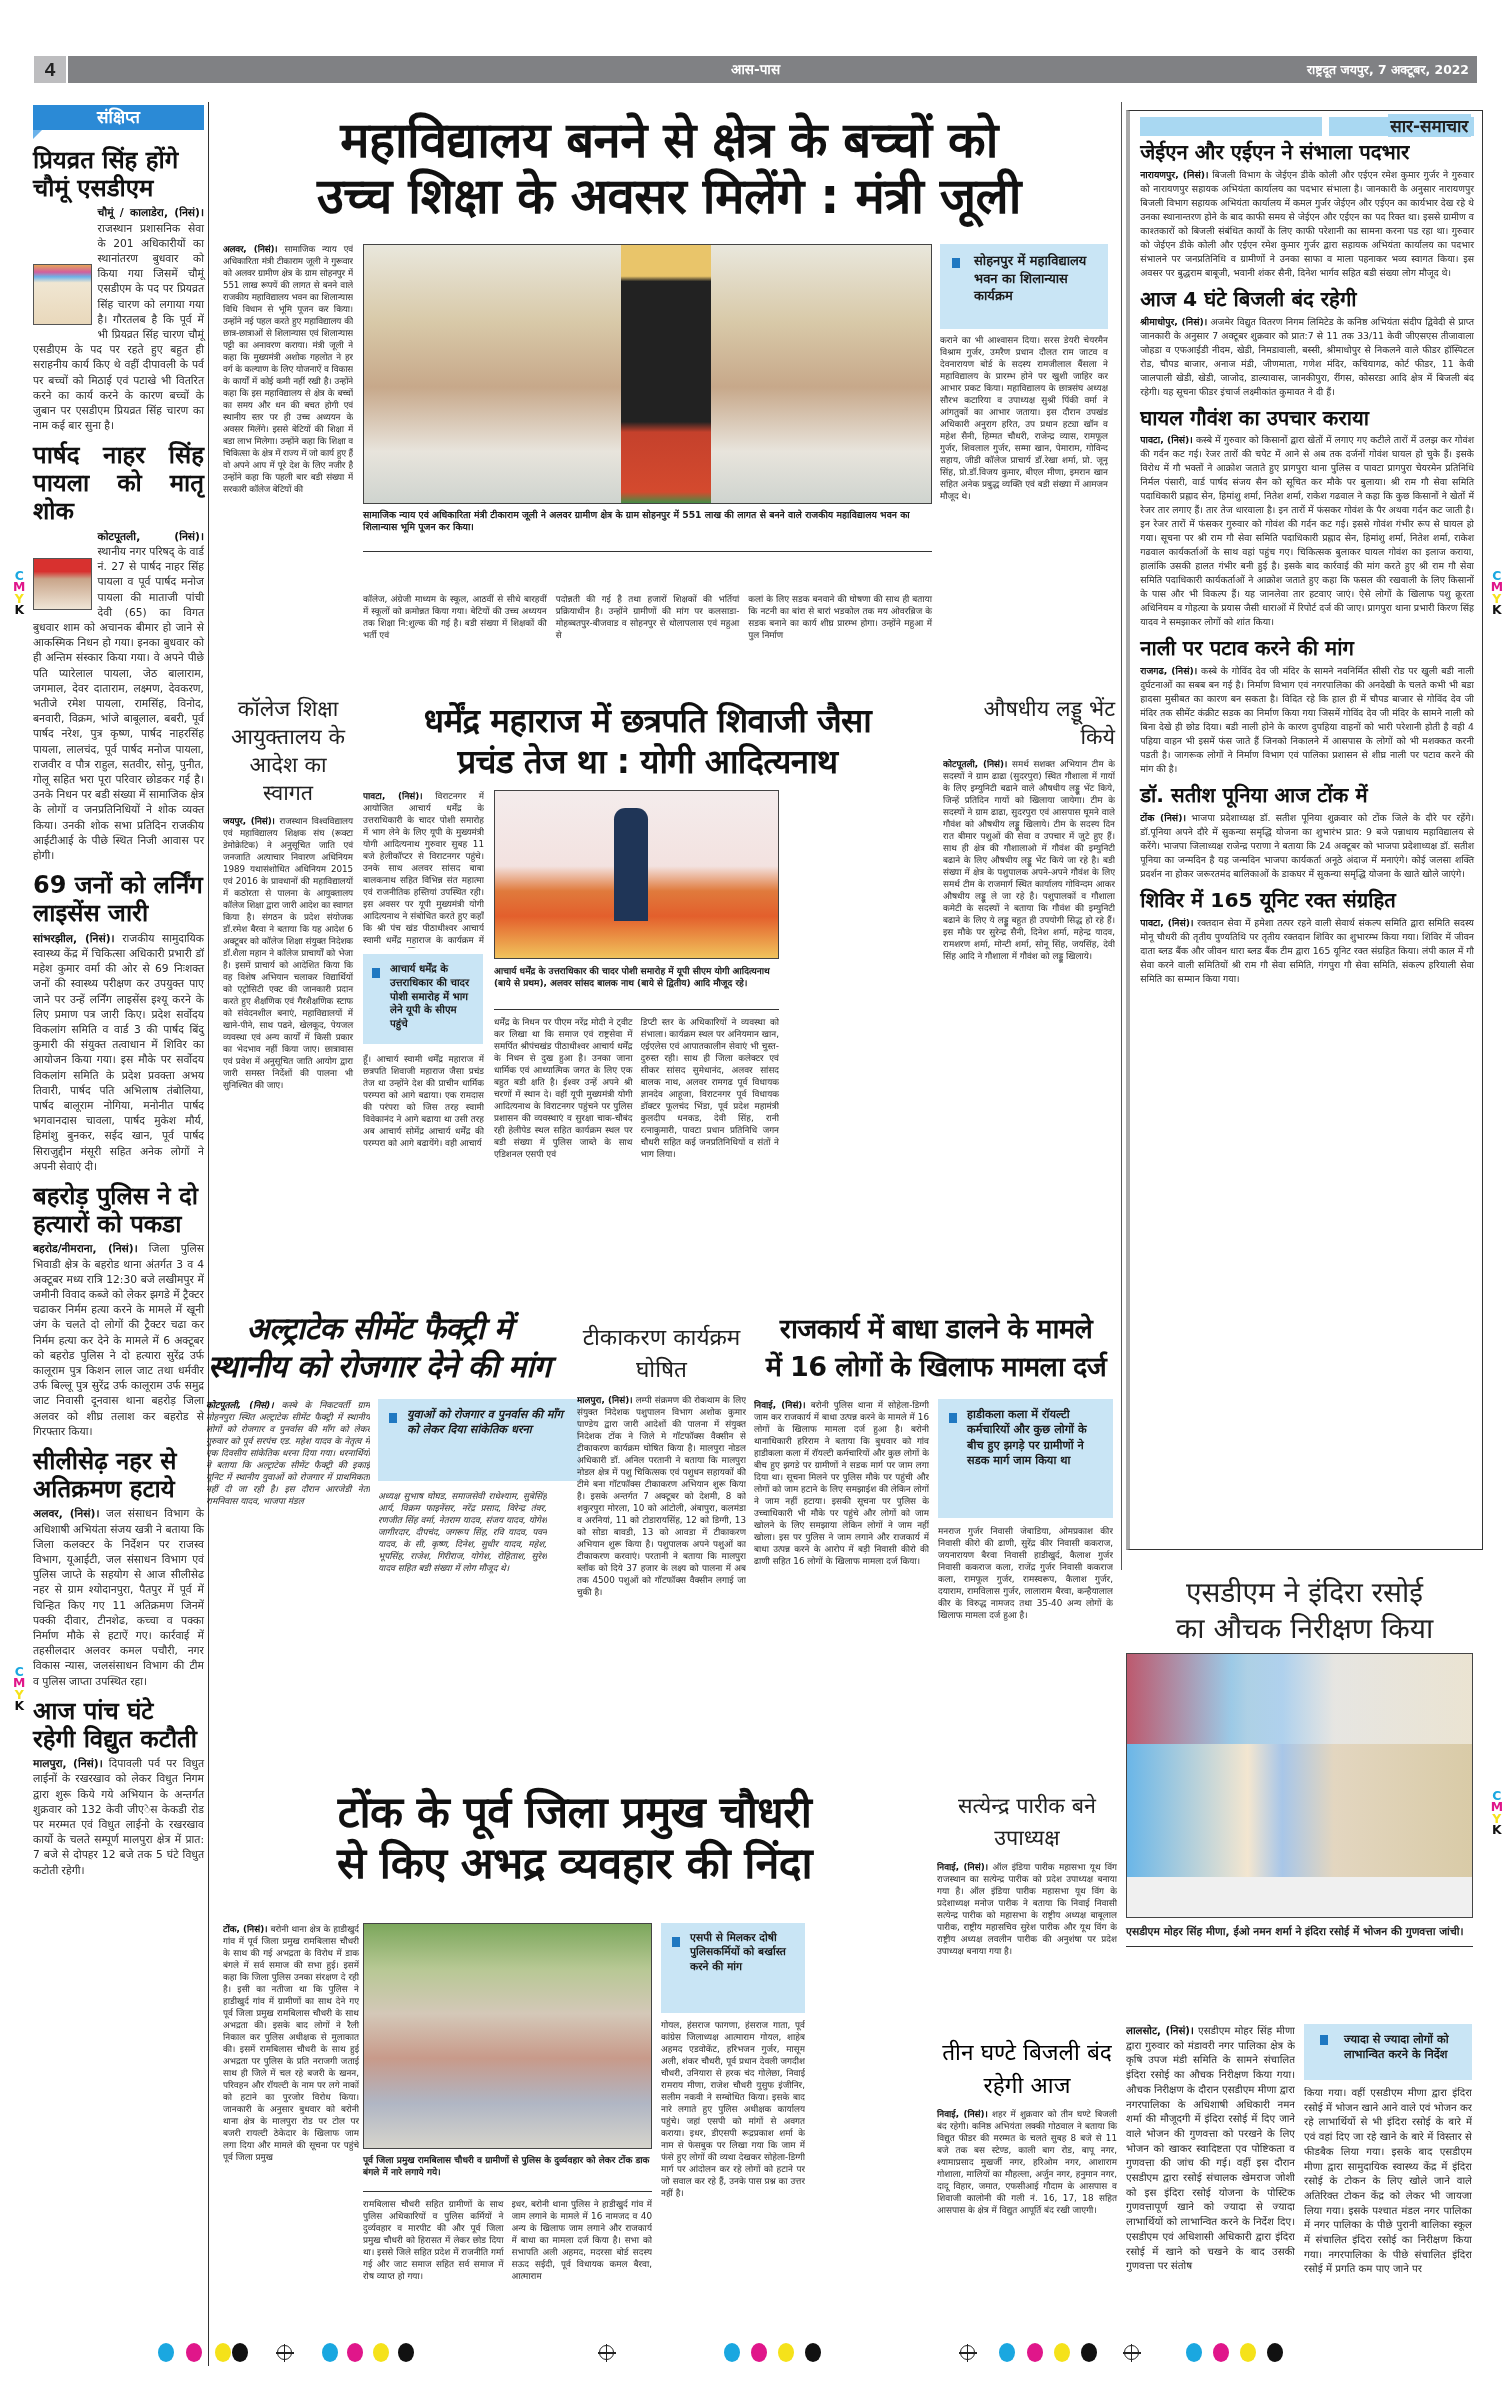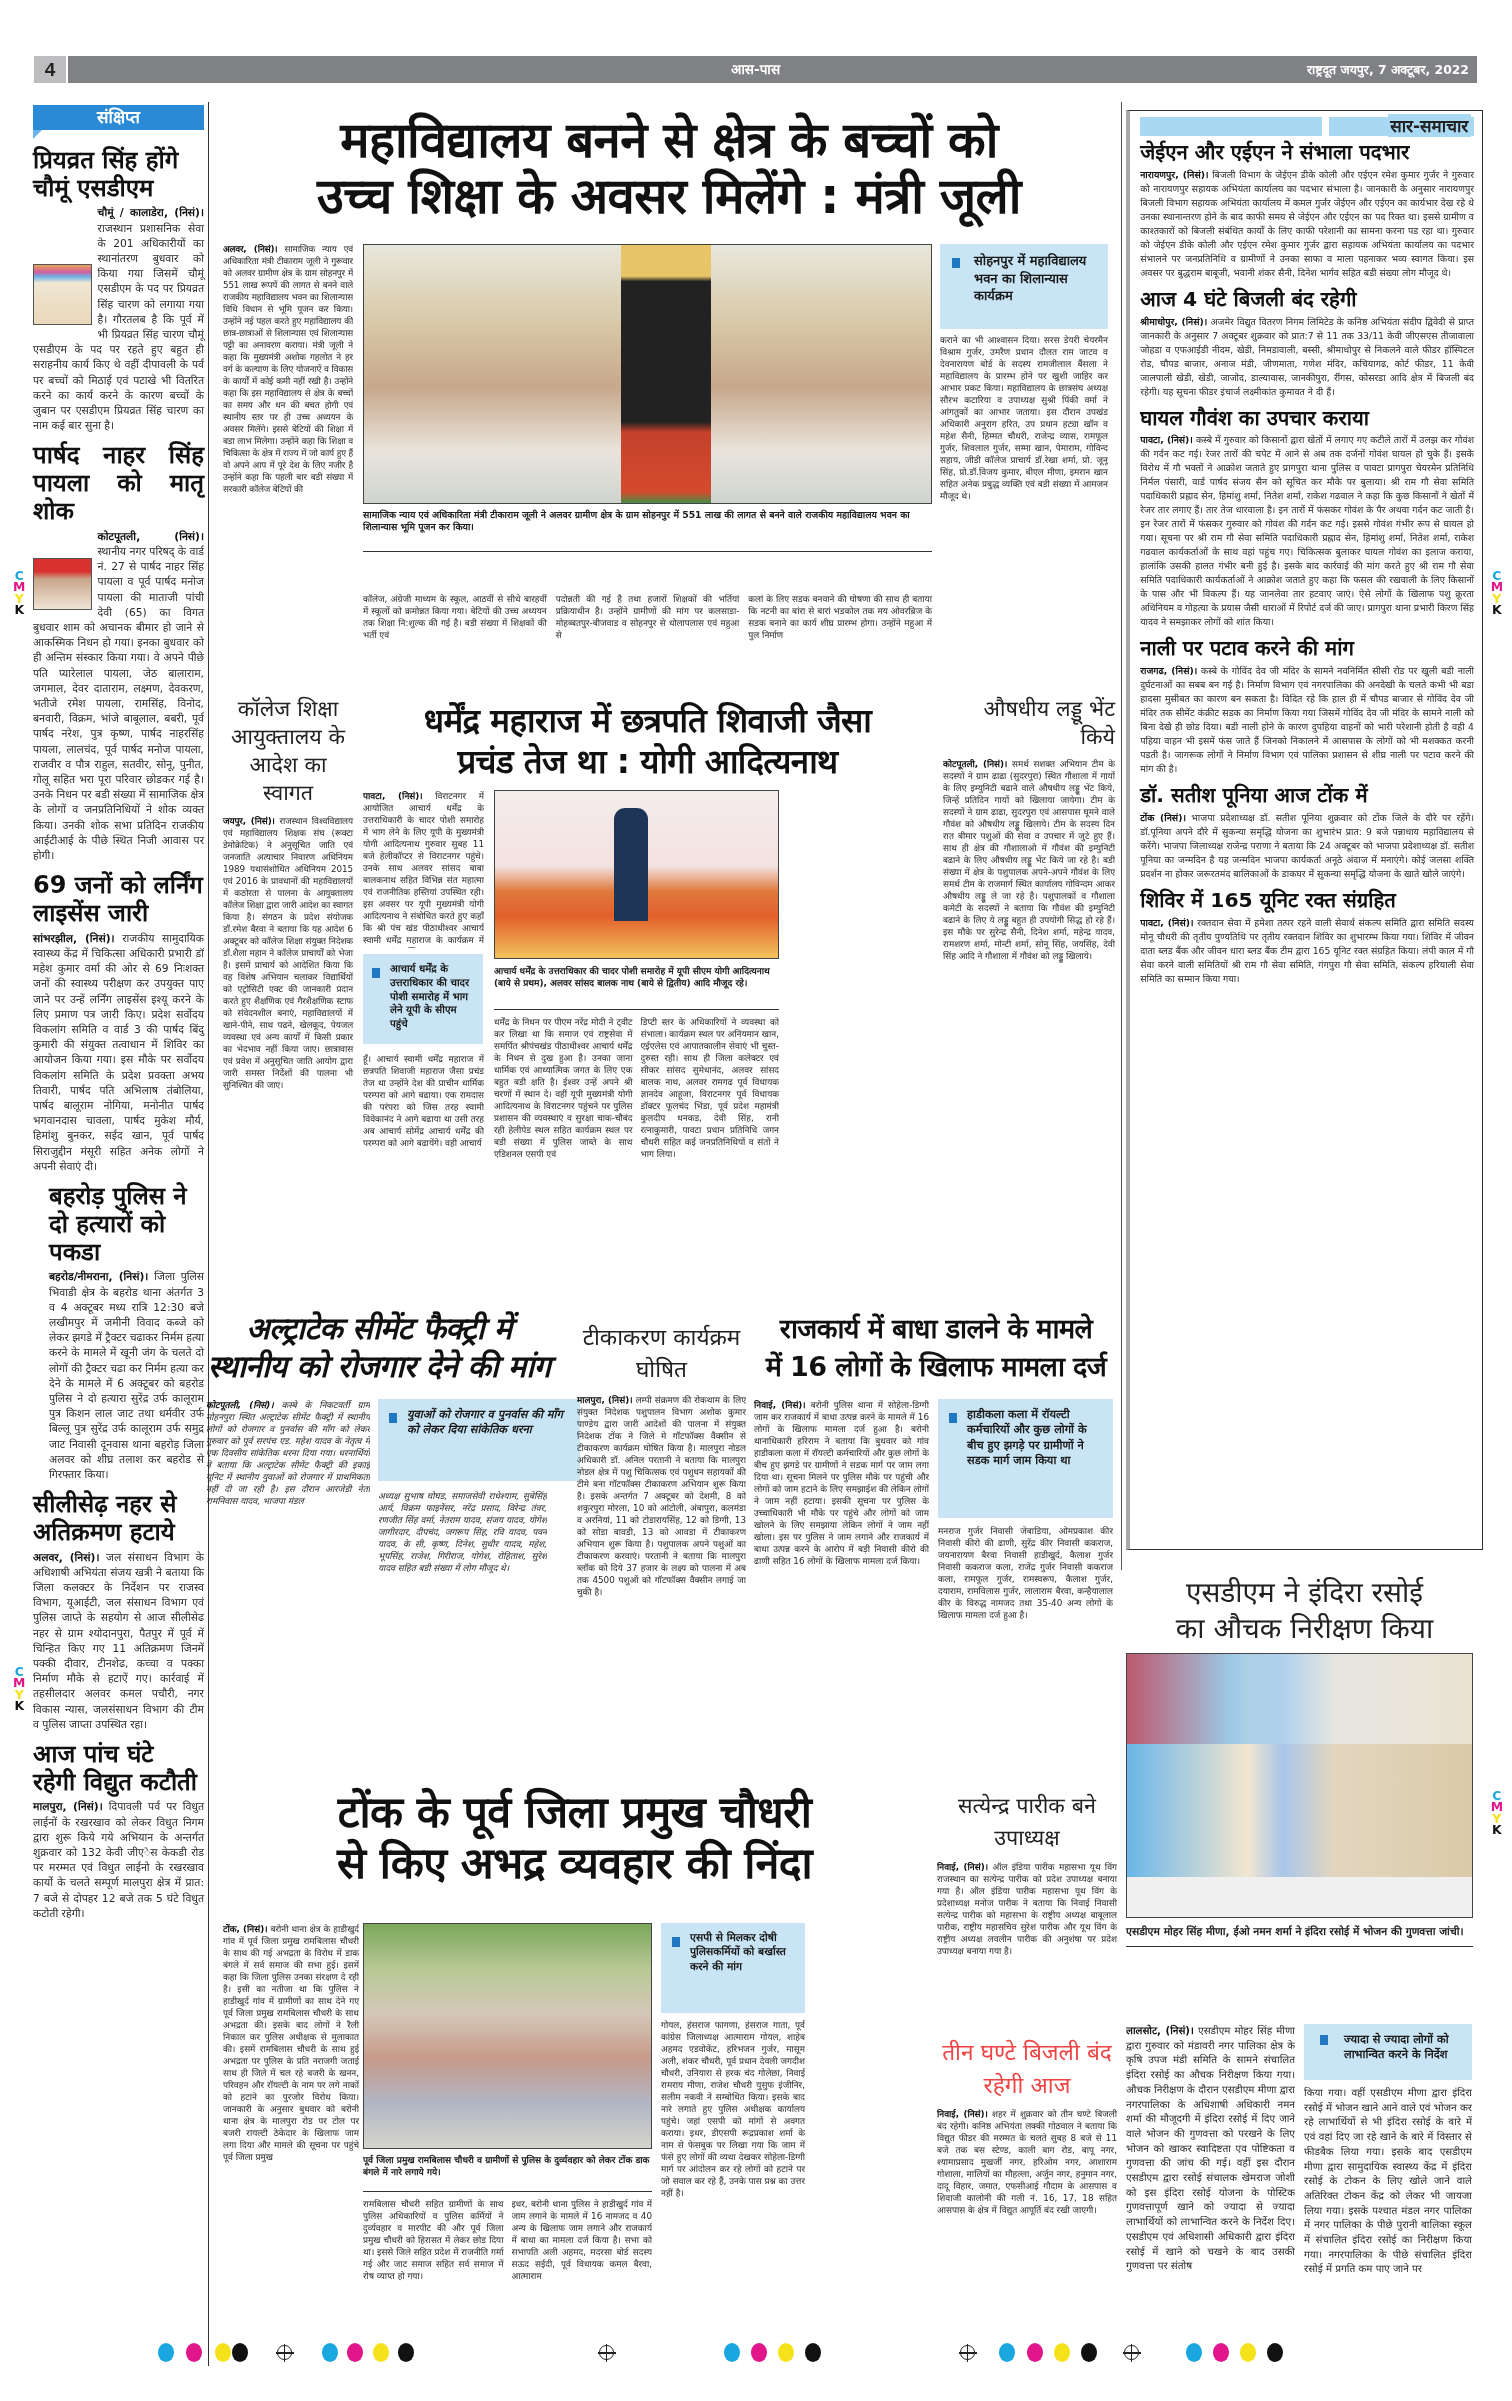--- a/index.html
+++ b/index.html
@@ -73,21 +73,21 @@
   </div>
 
   <div style="margin-top:8px; clear:both;">
     <div class="hl" style="font-size:24px; line-height:28px;">69 जनों को लर्निंग लाइसेंस जारी</div>
     <div class="ptext big" style="margin-top:3.4px;">
       <b>सांभरझील, (निसं)।</b>
       <span>राजकीय सामुदायिक स्वास्थ्य केंद्र में चिकित्सा अधिकारी प्रभारी डॉ महेश कुमार वर्मा की ओर से 69 निःशक्त जनों की स्वास्थ्य परीक्षण कर उपयुक्त पाए जाने पर उन्हें लर्निंग लाइसेंस इश्यू करने के लिए प्रमाण पत्र जारी किए। प्रदेश सर्वोदय विकलांग समिति व वार्ड 3 की पार्षद बिंदु कुमारी की संयुक्त तत्वाधान में शिविर का आयोजन किया गया। इस मौके पर सर्वोदय विकलांग समिति के प्रदेश प्रवक्ता अभय तिवारी, पार्षद पति अभिलाष तंबोलिया, पार्षद बालूराम नोगिया, मनोनीत पार्षद भगवानदास चावला, पार्षद मुकेश मौर्य, हिमांशु बुनकर, सईद खान, पूर्व पार्षद सिराजुद्दीन मंसूरी सहित अनेक लोगों ने अपनी सेवाएं दी।</span>
     </div>
   </div>
 
-  <div style="margin-top:8px;margin-left:16px;">
+  <div style="margin-top:8px;">
     <div class="hl" style="font-size:24px; line-height:28px;">बहरोड़ पुलिस ने दो हत्यारों को पकडा</div>
     <div class="ptext big" style="margin-top:3.4px;">
       <b>बहरोड/नीमराना, (निसं)।</b>
       <span>जिला पुलिस भिवाडी क्षेत्र के बहरोड थाना अंतर्गत 3 व 4 अक्टूबर मध्य रात्रि 12:30 बजे लखीमपुर में जमीनी विवाद कब्जे को लेकर झगडे में ट्रैक्टर चढाकर निर्मम हत्या करने के मामले में खूनी जंग के चलते दो लोगों की ट्रैक्टर चढा कर निर्मम हत्या कर देने के मामले में 6 अक्टूबर को बहरोड पुलिस ने दो हत्यारा सुरेंद्र उर्फ कालूराम पुत्र किशन लाल जाट तथा धर्मवीर उर्फ बिल्लू पुत्र सुरेंद्र उर्फ कालूराम उर्फ समुद्र जाट निवासी दूनवास थाना बहरोड़ जिला अलवर को शीघ्र तलाश कर बहरोड से गिरफ्तार किया।</span>
     </div>
   </div>
 
   <div style="margin-top:8px;">
     <div class="hl" style="font-size:24px; line-height:28px;">सीलीसेढ़ नहर से अतिक्रमण हटाये</div>
     <div class="ptext big" style="margin-top:3.4px;">
@@ -307,21 +307,21 @@
 </div>
 
 <div style="position:absolute; left:937px; top:1790px; width:180px;">
   <div class="hl" style="font-size:21.5px; line-height:32px; text-align:center; font-weight:normal; color:#222;">सत्येन्द्र पारीक बने उपाध्यक्ष</div>
   <div class="ptext" style="margin-top:6.8px; height:169px; overflow:hidden;">
     <b>निवाई, (निसं)।</b>
     <span>ऑल इंडिया पारीक महासभा यूथ विंग राजस्थान का सत्येन्द्र पारीक को प्रदेश उपाध्यक्ष बनाया गया है। ऑल इंडिया पारीक महासभा यूथ विंग के प्रदेशाध्यक्ष मनोज पारीक ने बताया कि निवाई निवासी सत्येन्द्र पारीक को महासभा के राष्ट्रीय अध्यक्ष बाबूलाल पारीक, राष्ट्रीय महासचिव सुरेश पारीक और यूथ विंग के राष्ट्रीय अध्यक्ष लवलीन पारीक की अनुशंषा पर प्रदेश उपाध्यक्ष बनाया गया है।</span>
   </div>
 </div>
 <div style="position:absolute; left:937px; top:2036px; width:180px;">
-  <div class="hl" style="font-size:22.6px; line-height:33px; text-align:center; font-weight:normal; color:#ef4444;">तीन घण्टे बिजली बंद रहेगी आज</div>
+  <div class="hl" style="font-size:22.6px; line-height:33px; text-align:center; font-weight:normal; color:#000000;">तीन घण्टे बिजली बंद रहेगी आज</div>
   <div class="ptext" style="margin-top:5.6px;">
     <b>निवाई, (निसं)।</b>
     <span>शहर में शुक्रवार को तीन घण्टे बिजली बंद रहेगी। कनिष्ठ अभियंता लक्की गोठवाल ने बताया कि विद्युत फीडर की मरम्मत के चलते सुबह 8 बजे से 11 बजे तक बस स्टेण्ड, काली बाग रोड, बापू नगर, श्यामाप्रसाद मुखर्जी नगर, हरिओम नगर, आशाराम गोशाला, मालियों का मौहल्ला, अर्जुन नगर, हनुमान नगर, दादू विहार, जमात, एफसीआई गौदाम के आसपास व शिवाजी कालोनी की गली नं. 16, 17, 18 सहित आसपास के क्षेत्र में विद्युत आपूर्ति बंद रखी जाएगी।</span>
   </div>
 </div>
 
 <div class="cmyk" style="left:12.4px; top:570px;">
   <span style="color:#1aa7e0;">C</span>
   <span style="color:#e0168a;">M</span>
   <span style="color:#f5e21a;">Y</span>

